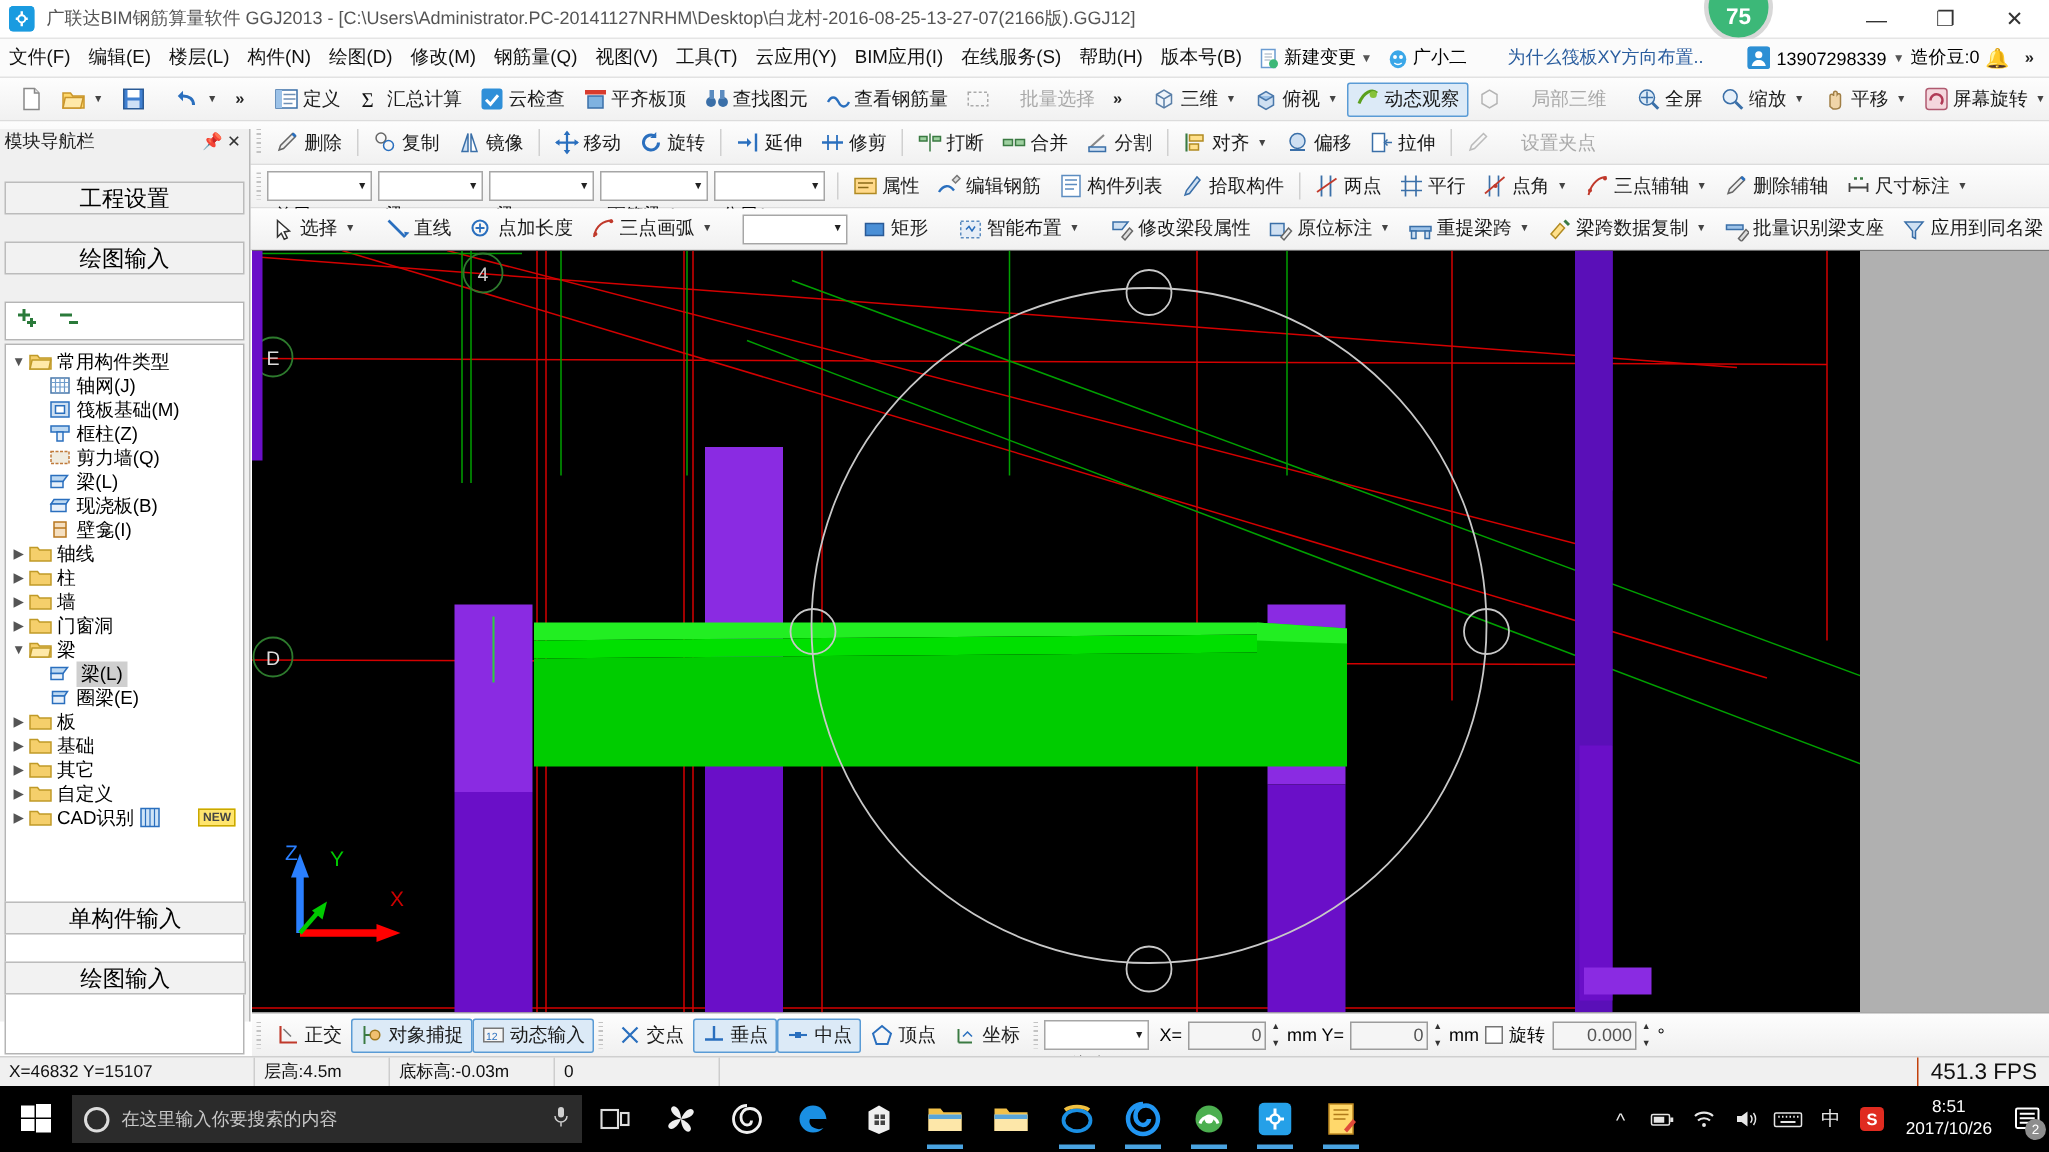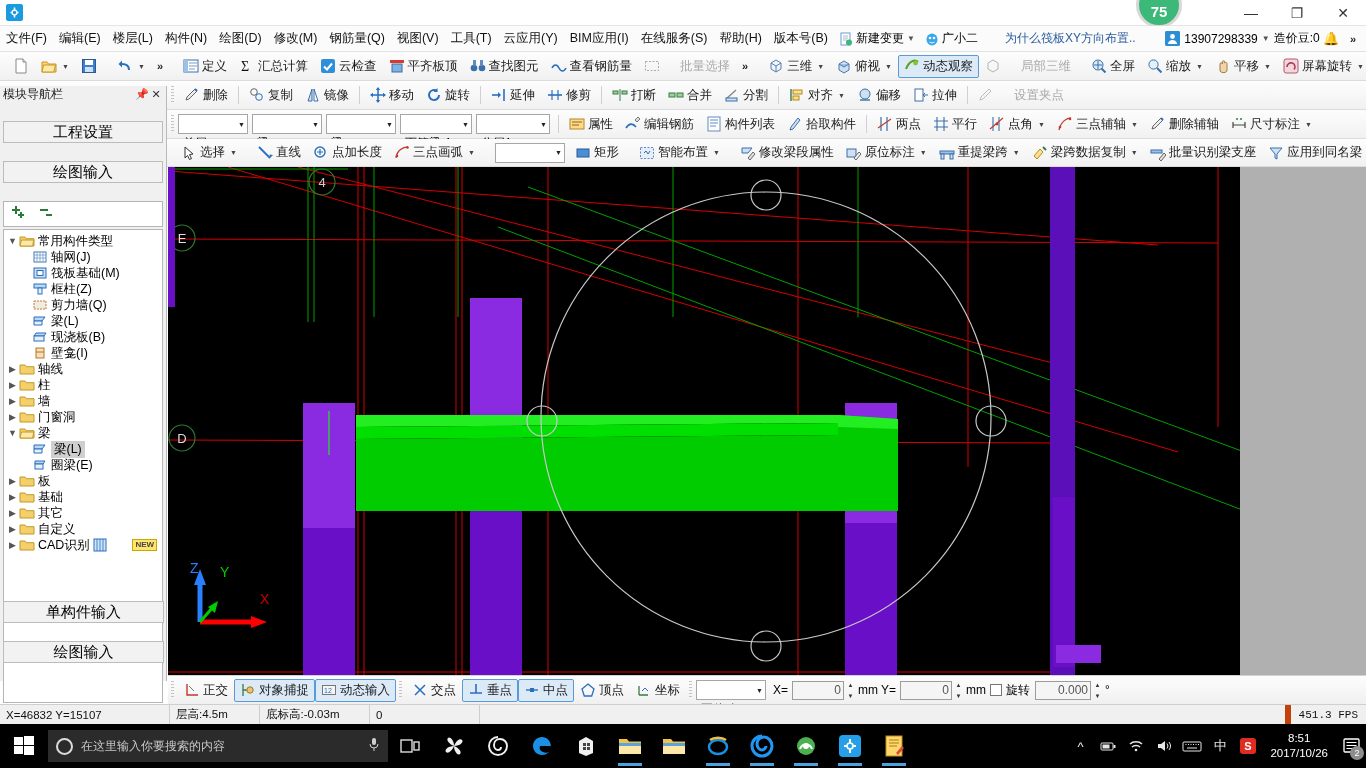--- a/index.html
+++ b/index.html
@@ -150,22 +150,22 @@
   .cbx { width:12px; height:12px; border:1px solid #767676; background:#fff; margin:0 4px; }
 
   
   .statusbar {
     position:absolute; left:0; top:704px; width:1366px; height:20px;
     background:#f0f0f0; border-top:1px solid #cfcfcf;
     display:flex; align-items:center; font-size:11.5px; color:#111;
   }
   .sb-cell { height:20px; display:flex; align-items:center; padding:0 6px;
     border-right:1px solid #cdcdcd; white-space:nowrap; }
-  .sb-fps { margin-left:auto; border-left:6px solid #c2410c; border-right:none;
-    padding:0 8px; font-family:Liberation Mono, monospace; font-size:11px; }
+  .sb-fps { margin-left:auto; border-left:1px solid #c2410c; border-right:none;
+    padding:0 8px; font-family:Liberation Sans, sans-serif; font-size:15px; }
 
   
   .taskbar {
     position:absolute; left:0; top:724px; width:1366px; height:44px;
     background:#000; display:flex; align-items:center;
   }
   .start { width:48px; height:44px; display:flex; align-items:center; justify-content:center; }
   .searchbox {
     width:340px; height:32px; background:#2b2b2b; display:flex; align-items:center;
     padding:0 8px; gap:8px; color:#c8c8c8; font-size:12px;
@@ -196,20 +196,21 @@
 <div class="app">
 
   <div class="titlebar">
     <div class="tb-logo">
       <svg width="17" height="17" viewBox="0 0 17 17">
           <rect width="17" height="17" rx="3" fill="#1a9be0"></rect>
           <path d="M8.5 3.5v10M4.5 8.5h8" stroke="#fff" stroke-width="1.6"></path>
           <circle cx="8.5" cy="8.5" r="2.4" fill="#1a9be0" stroke="#fff" stroke-width="1.3"></circle>
         </svg>
     </div>
+    <div class="tb-title">广联达BIM钢筋算量软件 GGJ2013 - [C:\Users\Administrator.PC-20141127NRHM\Desktop\白龙村-2016-08-25-13-27-07(2166版).GGJ12]</div>
     <div class="tb-spacer"></div>
     <div class="wbtn">—</div>
     <div class="wbtn">❐</div>
     <div class="wbtn close">✕</div>
     <div class="score-badge">75</div>
   </div>
 
   <div class="menubar">
     <div class="menuitem">文件(F)</div>
     <div class="menuitem">编辑(E)</div>

